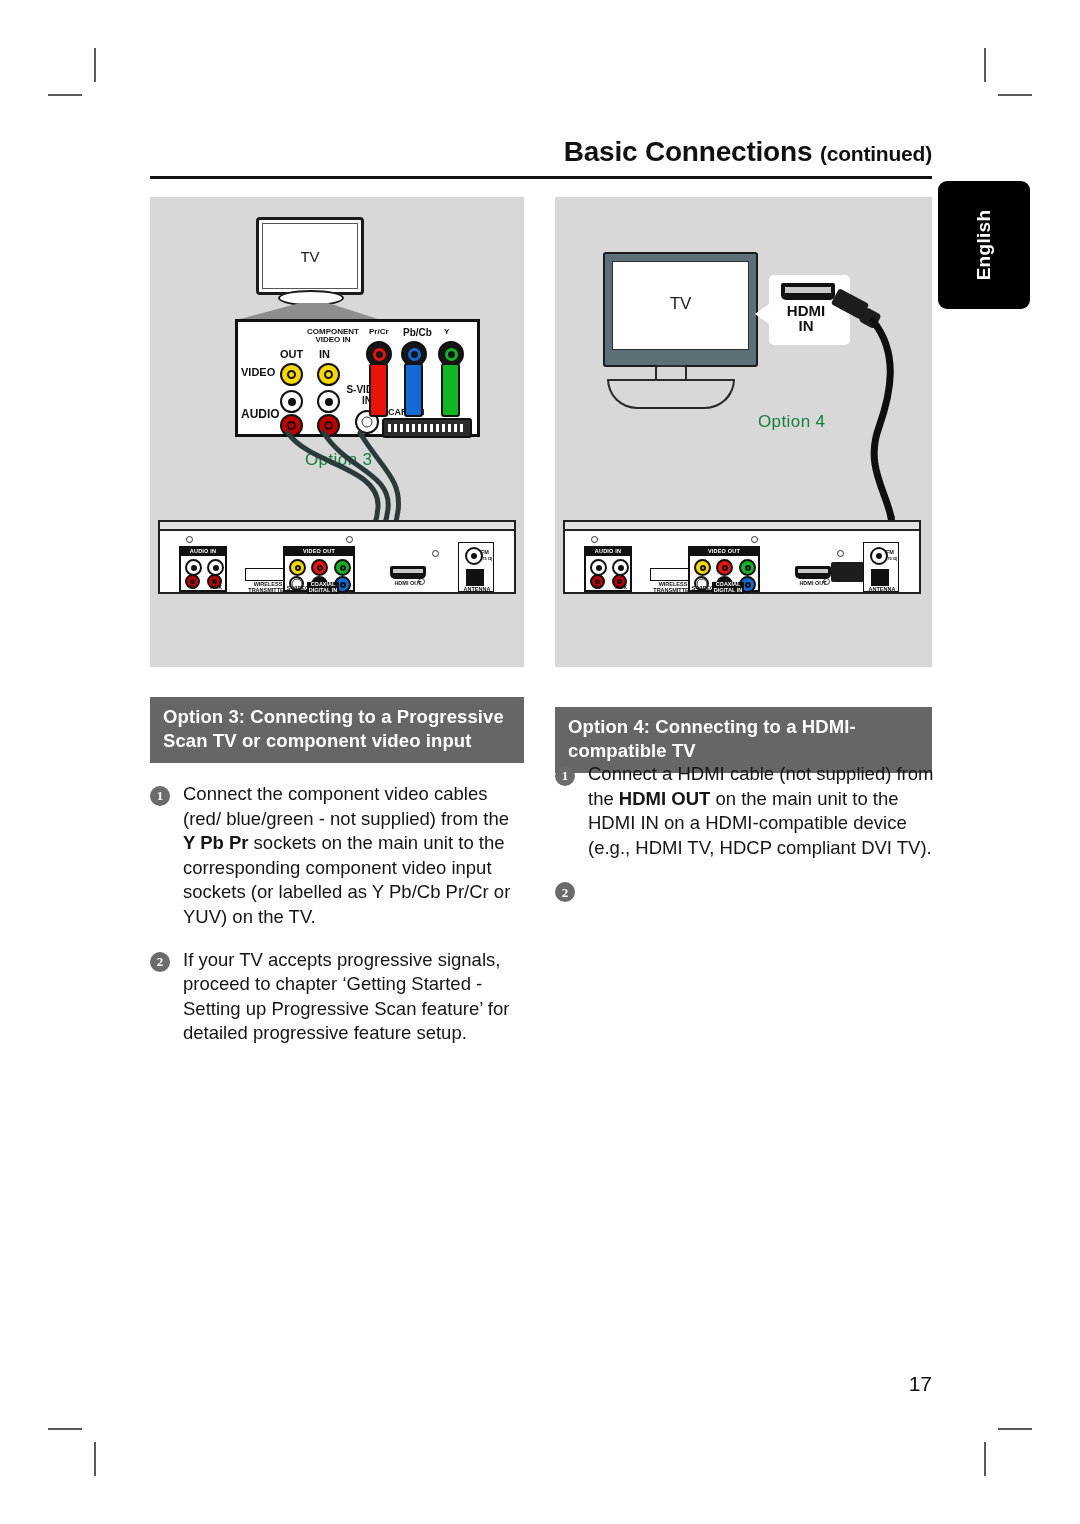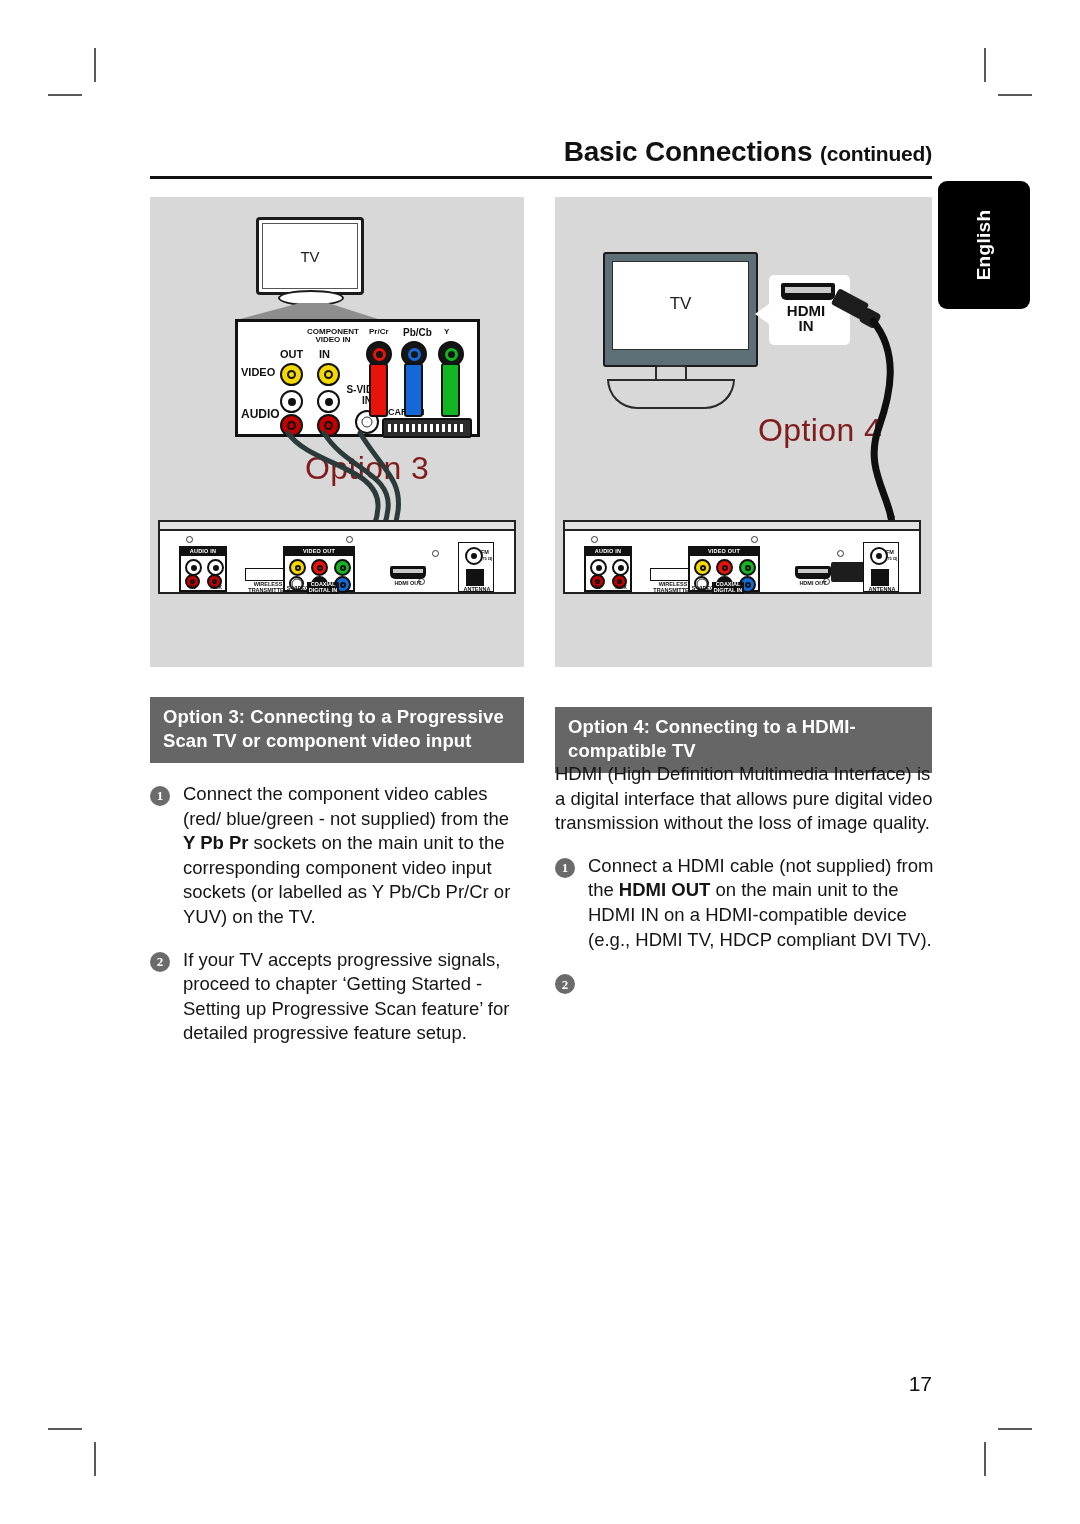--- a/index.html
+++ b/index.html
@@ -41,21 +41,21 @@
   
   .illus {
     position:absolute; top:197px; height:470px; background:#d8d8d8;
     overflow:hidden;
   }
   #illus-left  { left:150px;  width:374px; }
   #illus-right { left:555px;  width:377px; }
 
   
   .opt-caption {
-    position:absolute; font-size:32px; color:#7f1d1d; letter-spacing:0.4px;
+    position:absolute; font-size:17px; color:#15803d; letter-spacing:0.4px;
   }
 
   
   .crt-body {
     position:absolute; border:3px solid #1b1b1b; background:#fff;
     border-radius:4px;
   }
   .crt-screen { position:absolute; background:#fff; border:1px solid #555; }
   .crt-base {
     position:absolute; background:#fff; border:2px solid #1b1b1b;
@@ -538,21 +538,20 @@
     <span>Connect the component video cables (red/ blue/green - not supplied) from the </span><b>Y Pb Pr</b><span> sockets on the main unit to the corresponding component video input sockets (or labelled as Y Pb/Cb Pr/Cr or YUV) on the TV.</span>
   </div>
 
   <div class="step">
     <span class="bullet">2</span>
     <span>If your TV accepts progressive signals, proceed to chapter ‘Getting Started - Setting up Progressive Scan feature’ for detailed progressive feature setup.</span>
   </div>
 </div>
 
 <div class="col" id="col-right">
-  <p class="para">HDMI (High Definition Multimedia Interface) is a digital interface that allows pure digital video transmission without the loss of image quality.</p>
 
   <div class="step">
     <span class="bullet">1</span>
     <span>Connect a HDMI cable (not supplied) from the </span><b>HDMI OUT</b><span> on the main unit to the HDMI IN on a HDMI-compatible device (e.g., HDMI TV, HDCP compliant DVI TV).</span>
   </div>
 
   <div class="step">
     <span class="bullet">2</span>
   </div>
 

